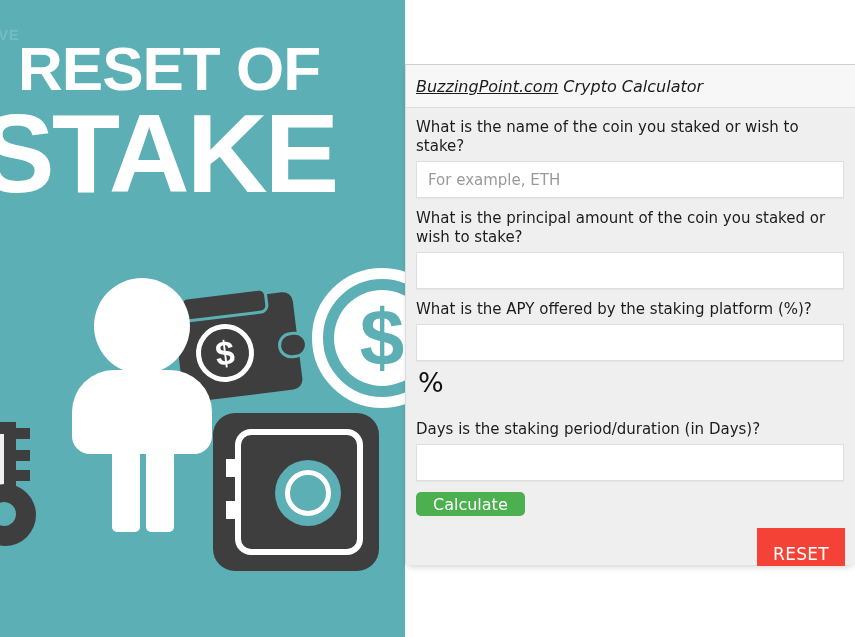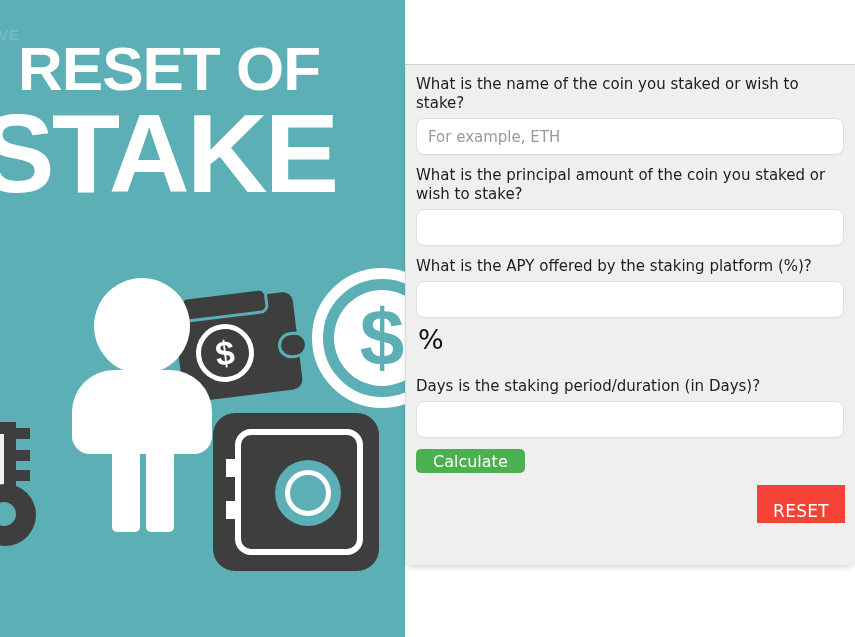--- a/index.html
+++ b/index.html
@@ -197,21 +197,21 @@
     line-height: 19px;
     color: #1c1c1c;
     margin: 0 0 5px 0;
   }
   .field-input {
     display: block;
     width: 428px;
     height: 37px;
     background: #ffffff;
     border: 1px solid #dedede;
-    border-radius: 8px;
+    border-radius: 0;
     padding: 0 11px;
     font-size: 15px;
     color: #2b2b2b;
     font-family: "DejaVu Sans", "Liberation Sans", sans-serif;
     outline: none;
     box-shadow: 0 1px 1px rgba(0,0,0,0.03);
   }
   .field-input::placeholder { color: #9a9a9a; }
   .field-block { margin-bottom: 11px; }
 
@@ -297,20 +297,23 @@
       <div class="safe-door"></div>
       <div class="safe-hinge h1"></div>
       <div class="safe-hinge h2"></div>
       <div class="safe-dial-outer"></div>
       <div class="safe-dial-ring"></div>
     </div>
   </div>
 
   <div id="calc-panel">
 
+    <div id="calc-header">
+      <span class="site">BuzzingPoint.com</span><span> Crypto Calculator</span>
+    </div>
 
     <div id="calc-body">
 
       <div class="field-block">
         <div class="field-label">What is the name of the coin you staked or wish to stake?</div>
         <input class="field-input" type="text" placeholder="For example, ETH" style="">
       </div>
 
       <div class="field-block">
         <div class="field-label">What is the principal amount of the coin you staked or wish to stake?</div>

